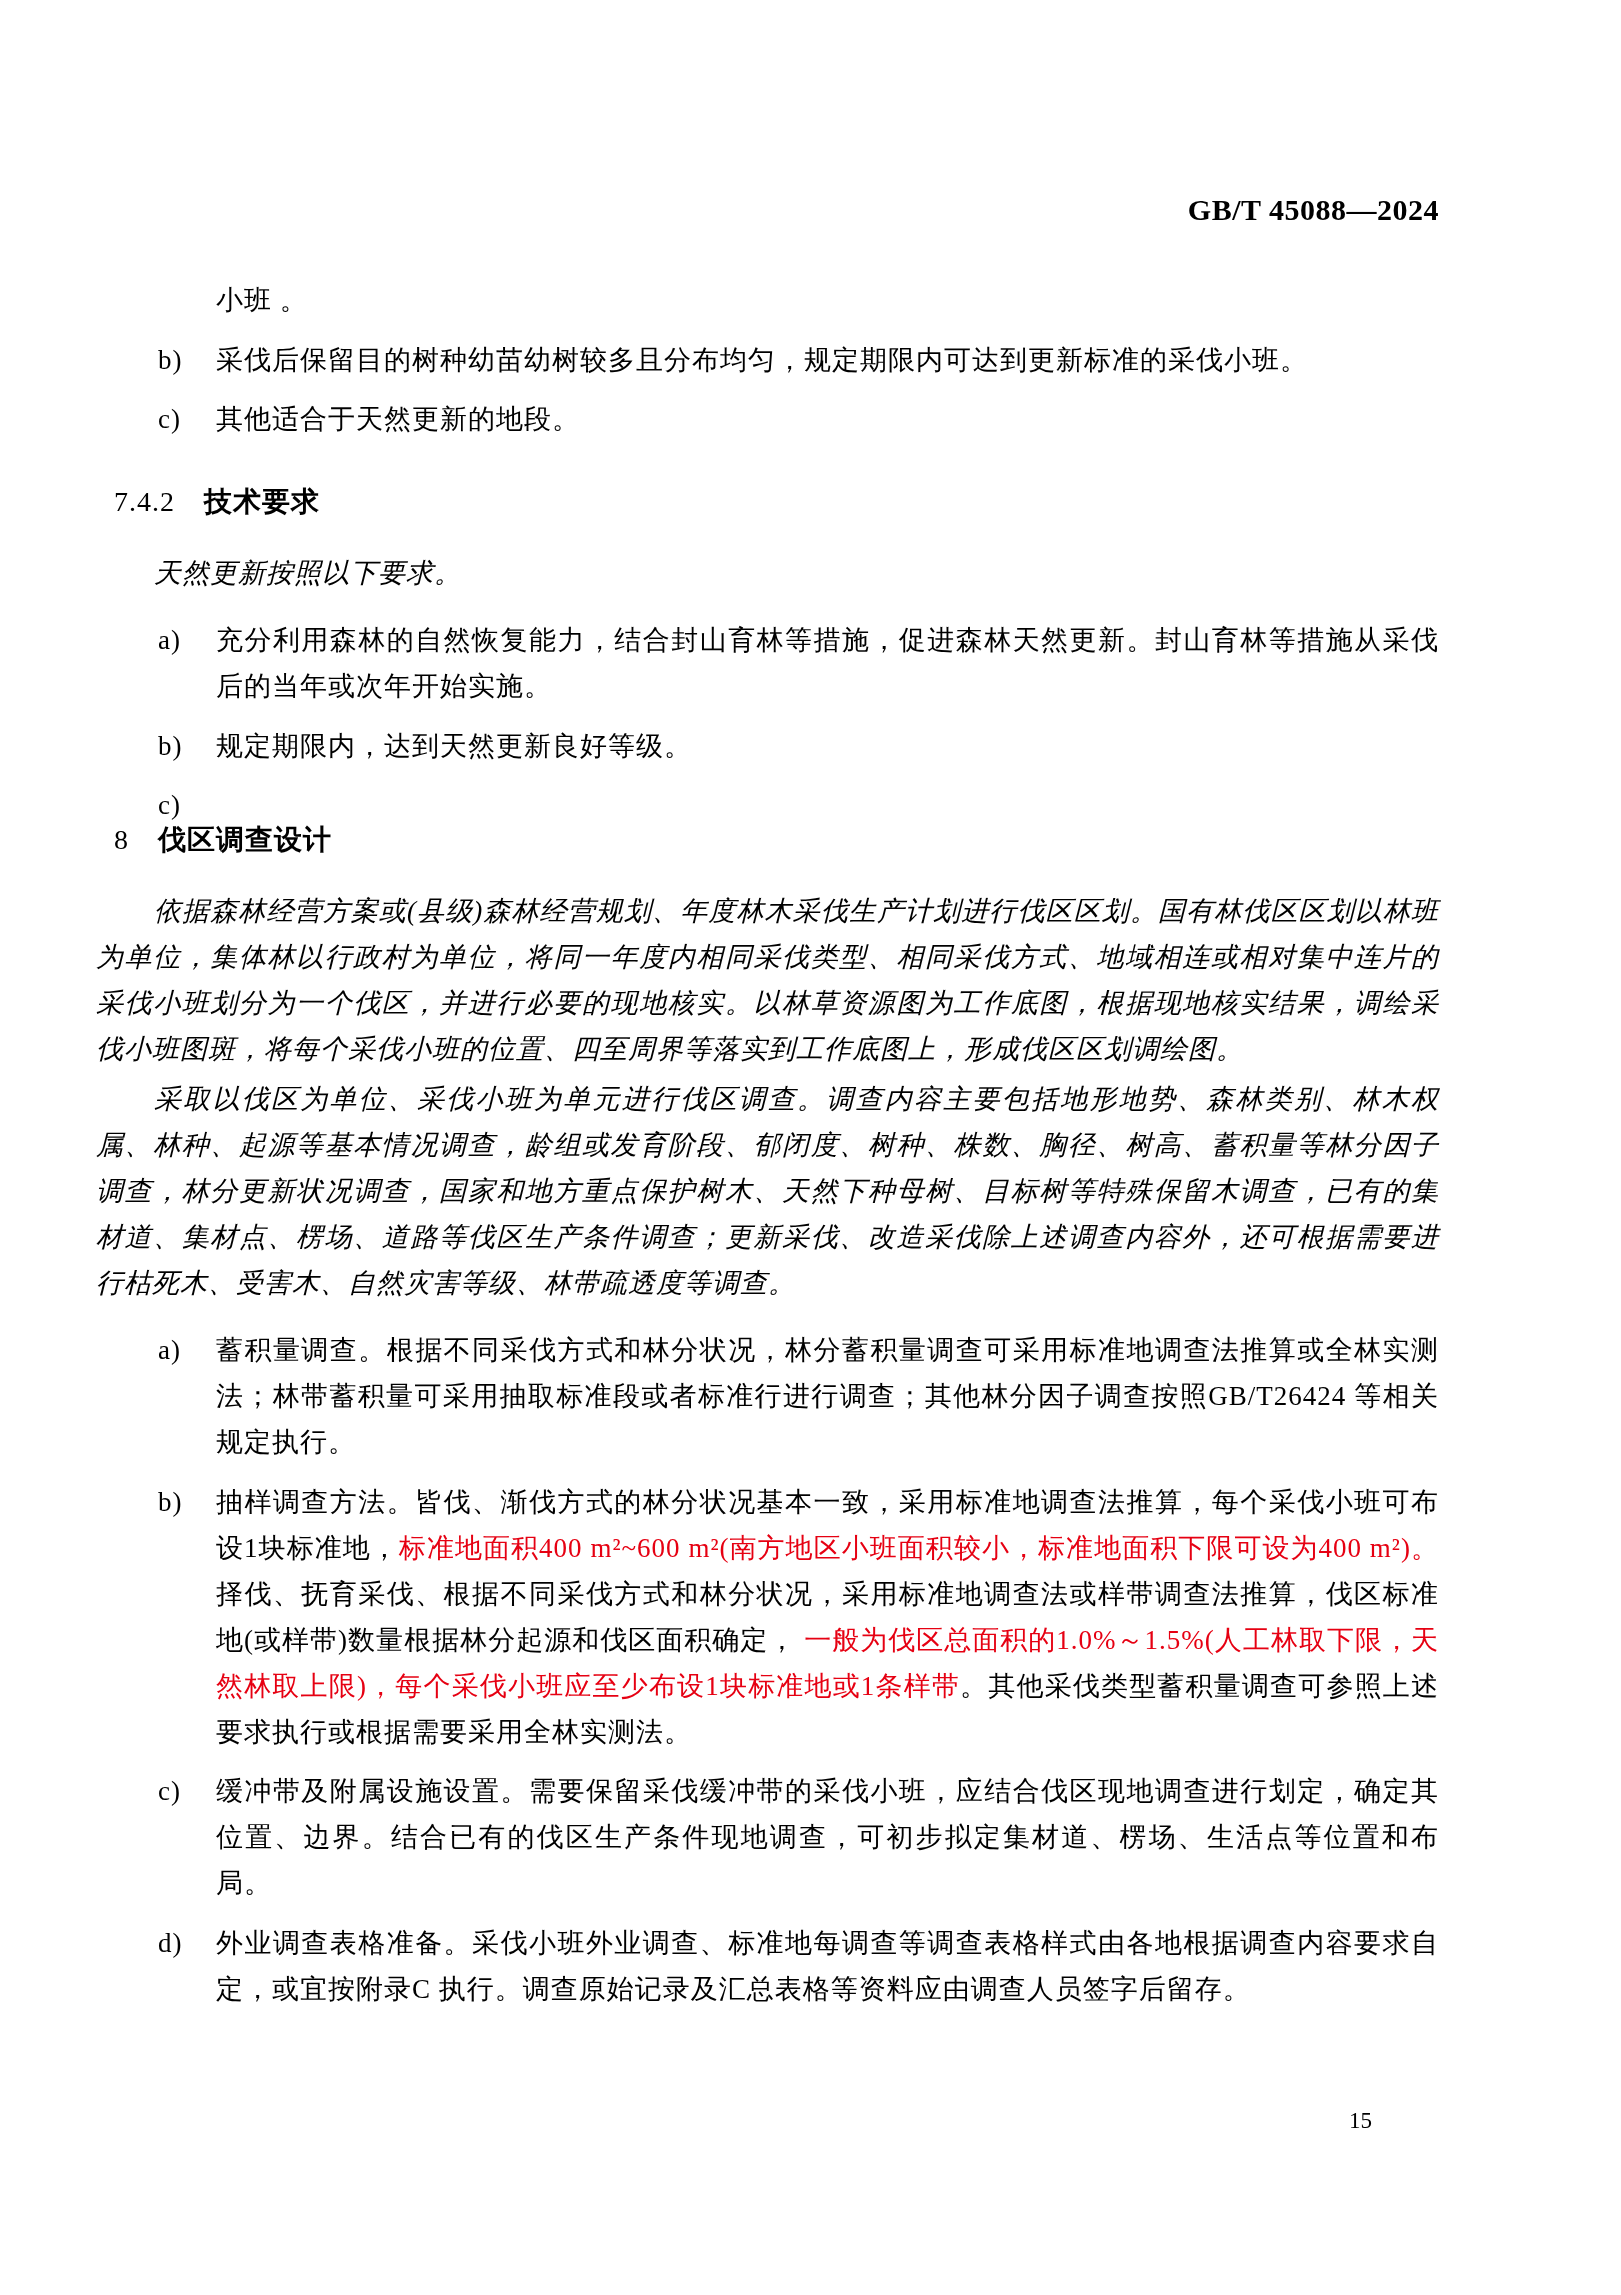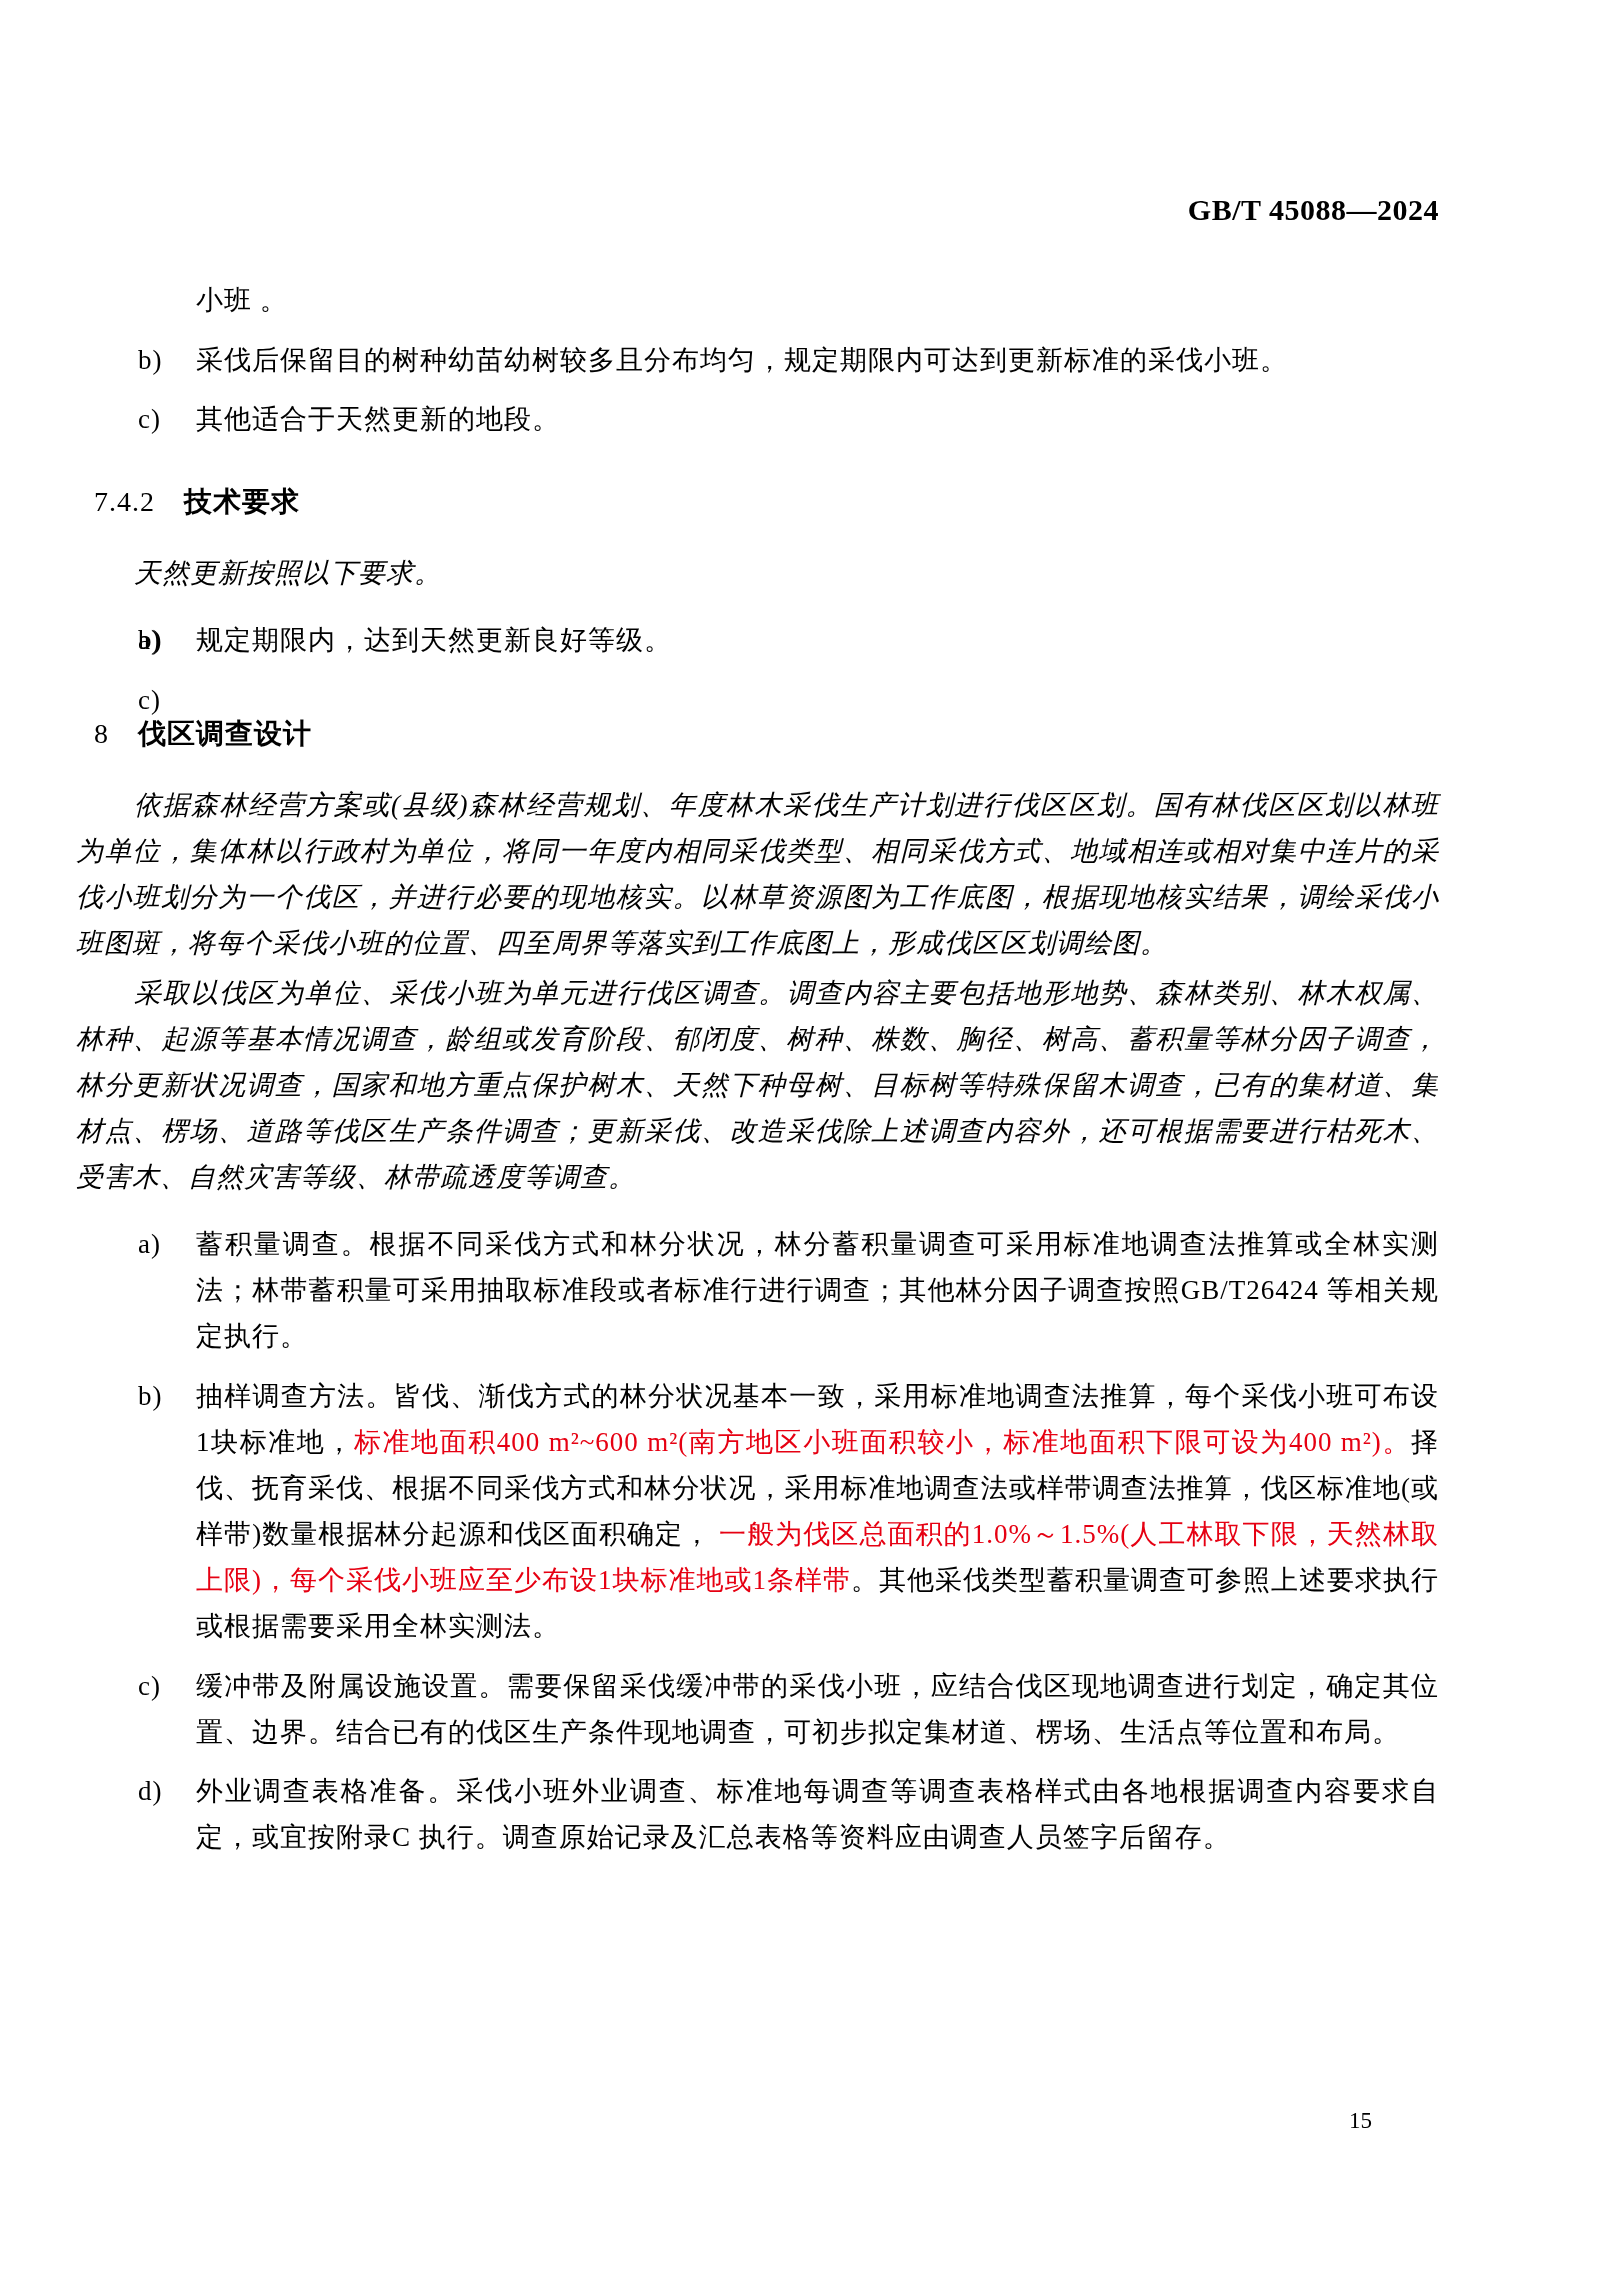--- a/index.html
+++ b/index.html
@@ -4,21 +4,21 @@
 <style>
   html,body{margin:0;padding:0;background:#ffffff;}
   .page{
     position:relative;
     width:1601px;
     height:2295px;
     background:#ffffff;
     color:#000000;
     font-family:"Liberation Serif","DejaVu Serif",serif;
     box-sizing:border-box;
-    padding:193px 162px 0 76px;
+    padding:193px 162px 0 96px;
     overflow:hidden;
   }
   .doc-header{
     text-align:right;
     font-weight:700;
     font-size:30px;
     letter-spacing:0.5px;
     margin:0 0 50px 0;
   }
   .bodytext{
@@ -87,20 +87,21 @@
     </div>
 
     <p class="clause-heading">
       <span class="clause-number">7.4.2</span><span class="clause-title">技术要求</span>
     </p>
 
     <p class="para" style="margin-bottom:21px;">天然更新按照以下要求。</p>
 
     <div class="list-item">
       <span class="item-label">a)</span>
+      <span>充分利用森林的自然恢复能力，结合封山育林等措施，促进森林天然更新。封山育林等措施从采伐后的当年或次年开始实施。</span>
     </div>
     <div class="list-item">
       <span class="item-label">b)</span>
       <span>规定期限内，达到天然更新良好等级。</span>
     </div>
     <div class="list-item">
       <span class="item-label">c)</span>
     </div>
 
     <p class="clause-heading section-heading">

